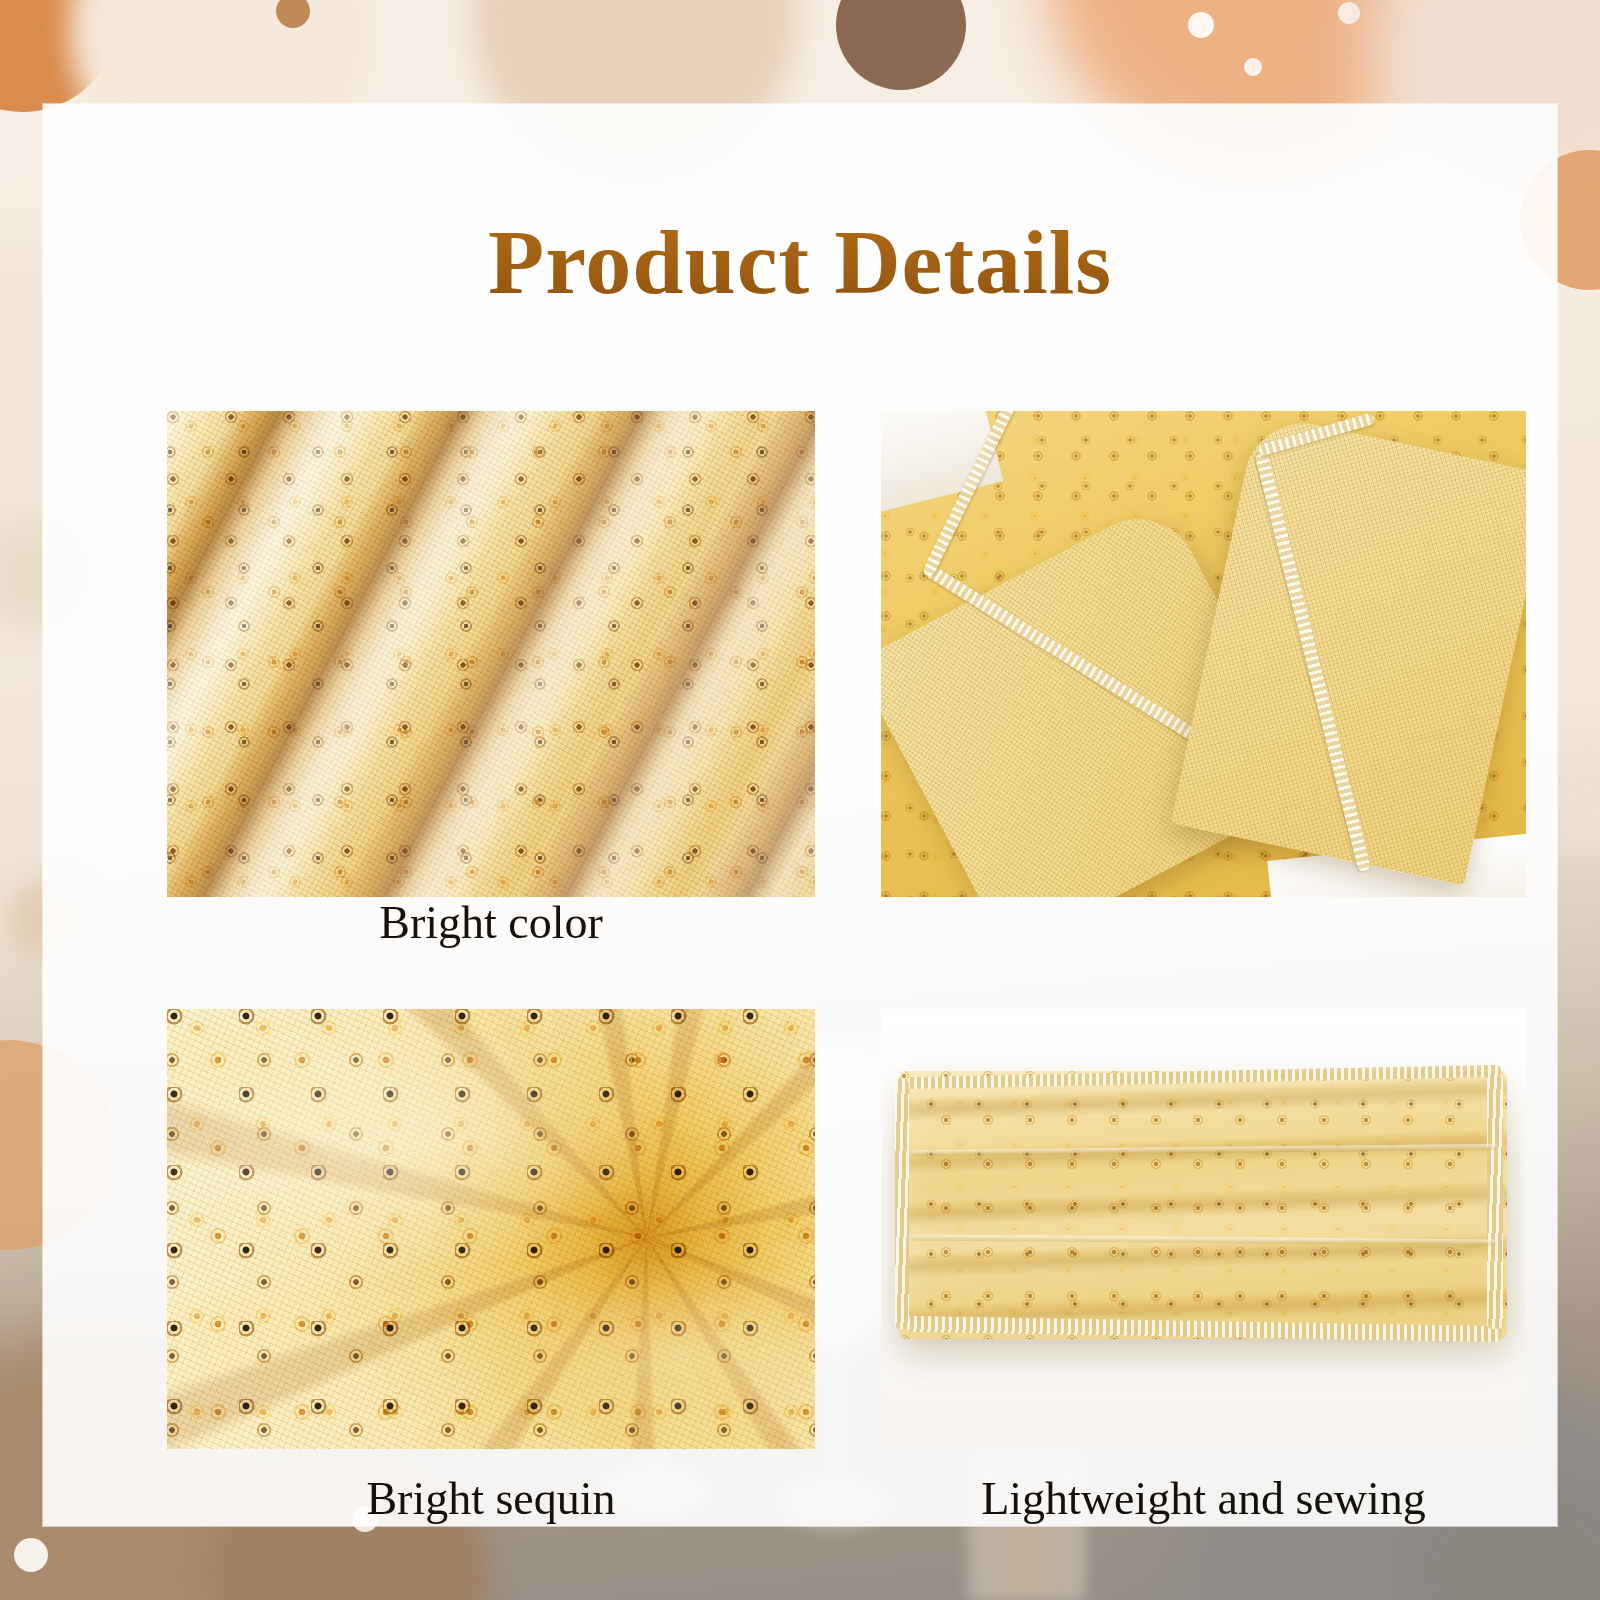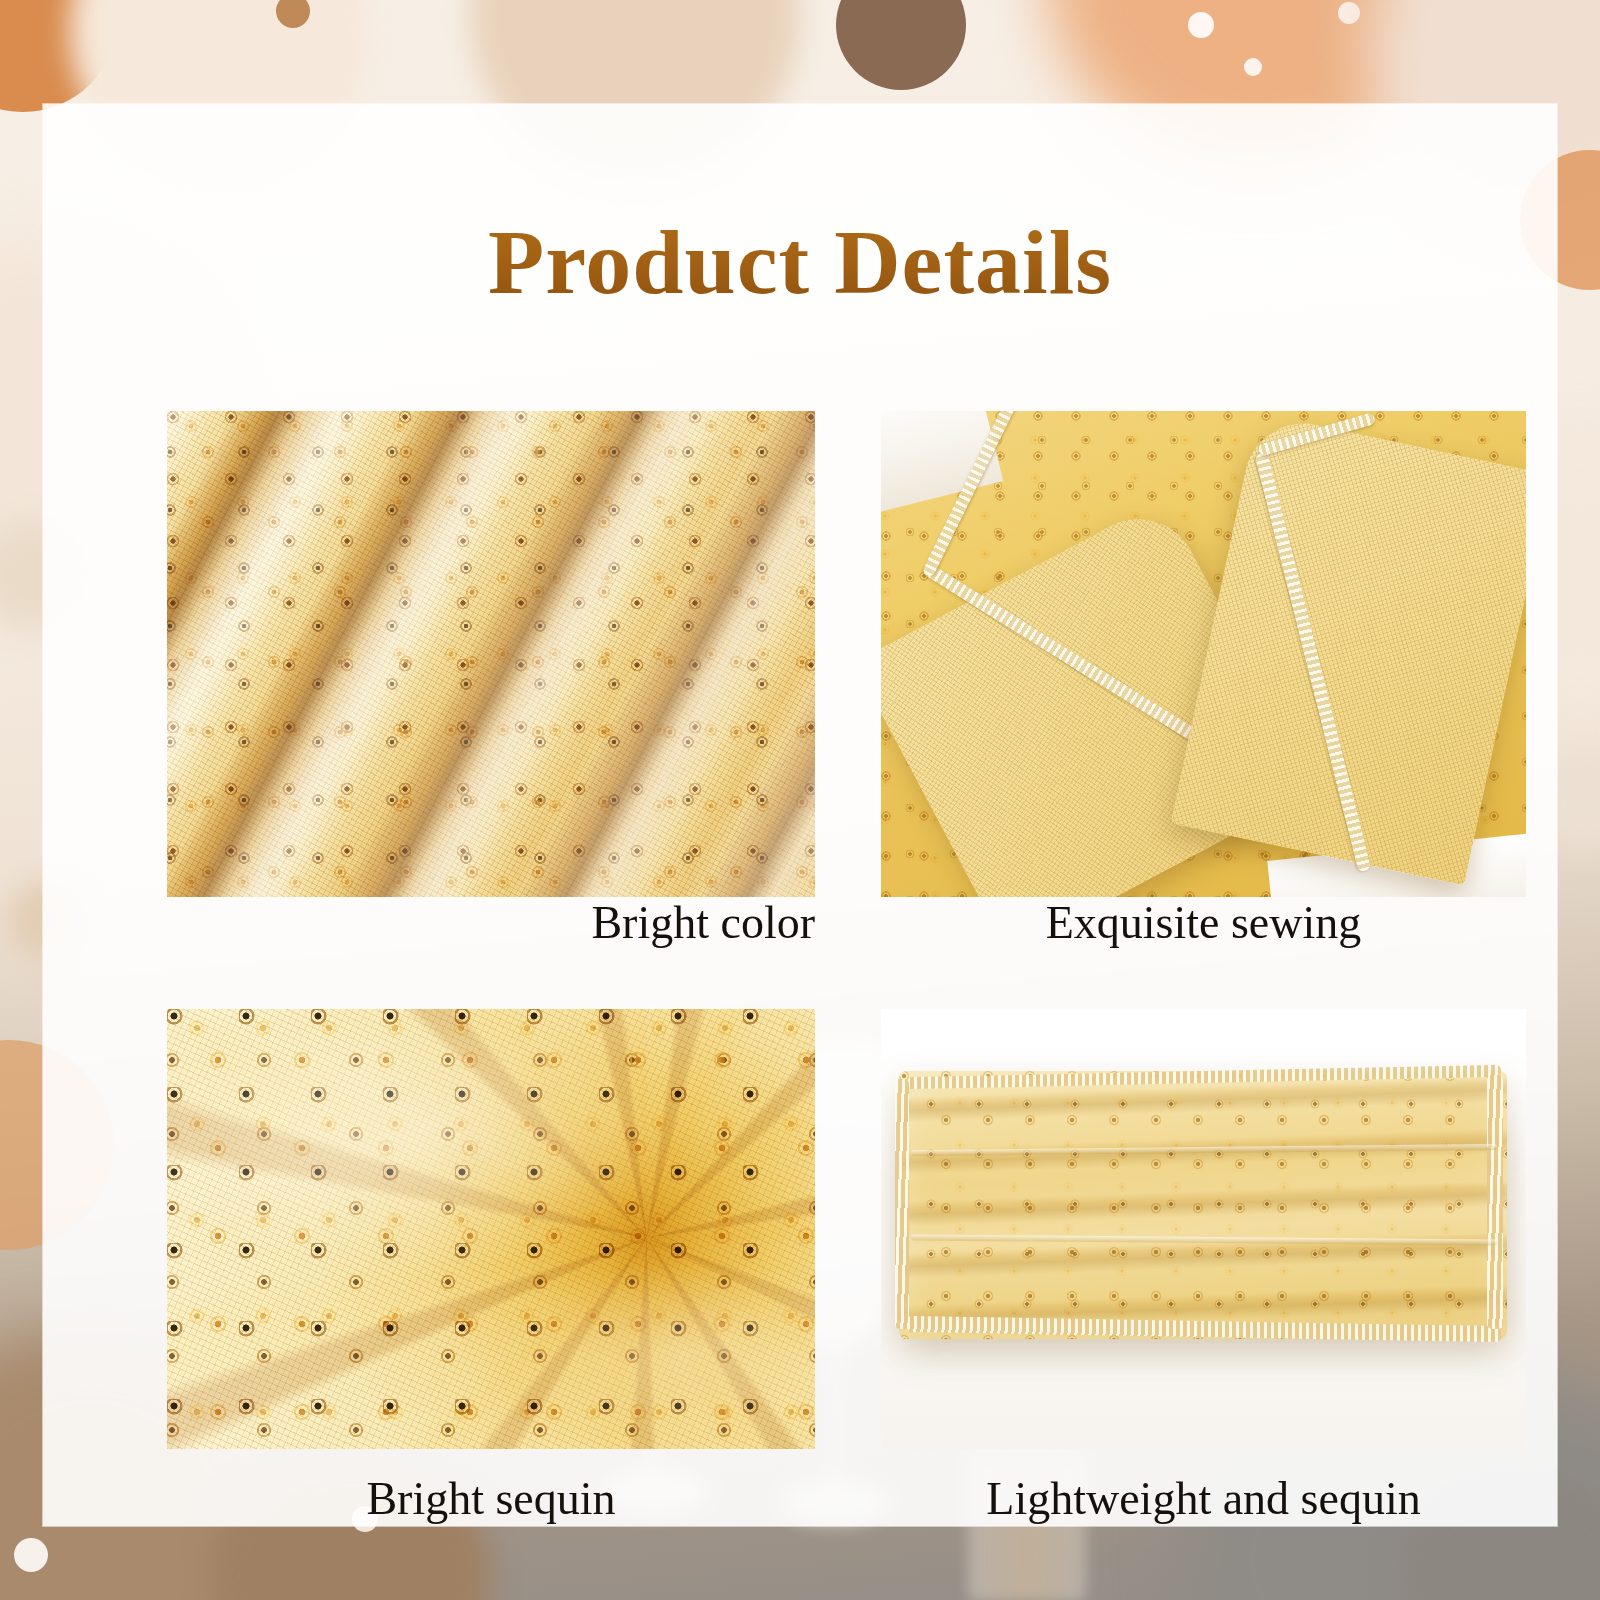--- a/index.html
+++ b/index.html
@@ -123,21 +123,21 @@
     color: #15100c;
     white-space: nowrap;
   }
 
   
   #tile-bright   { left:124px; top:307px;  width:648px; height:486px; }
   #tile-sewing   { left:838px; top:307px;  width:645px; height:486px; }
   #tile-sequin   { left:124px; top:905px;  width:648px; height:440px; }
   #tile-durable  { left:838px; top:905px;  width:645px; height:440px; }
 
-  #cap-bright  { left:124px; top:796px;  width:648px;text-align:right; }
+  #cap-bright  { left:124px; top:796px;  width:648px; }
   #cap-sewing  { left:838px; top:796px;  width:645px; }
   #cap-sequin  { left:124px; top:1372px; width:648px; }
   #cap-durable { left:838px; top:1372px; width:645px; }
 
   
   .t1-base {
     position: absolute; inset: 0;
     background:
       repeating-linear-gradient(118deg,
         rgba(196,124,20,0.00) 0px,
@@ -383,21 +383,20 @@
       <div class="t2-white-corner" style="left:390px; top:432px; width:340px; height:90px; transform:rotate(-6deg);"></div>
 
       <div class="fold" style="left:30px; top:150px; width:350px; height:330px; transform:rotate(-28deg); border-radius:6px 60px 6px 6px;"></div>
       <div class="hem" style="left:44px; top:150px; width:360px; height:13px; transform:rotate(32deg); transform-origin:left center;"></div>
       <div class="hem" style="left:46px; top:158px; width:300px; height:12px; transform:rotate(-64deg); transform-origin:left center;"></div>
 
       <div class="fold" style="left:330px; top:28px; width:300px; height:420px; transform:rotate(12deg); border-radius:60px 6px 6px 6px;"></div>
       <div class="hem" style="left:380px; top:36px; width:430px; height:13px; transform:rotate(76deg); transform-origin:left center;"></div>
       <div class="hem" style="left:378px; top:34px; width:120px; height:12px; transform:rotate(-16deg); transform-origin:left center;"></div>
     </div>
-    <div class="caption" id="cap-sewing">Exquisite sewing</div>
 
     <div class="tile" id="tile-sequin">
       <div class="t3-base"></div>
       <div class="t3-swirl"></div>
       <div class="t3-mesh"></div>
       <div class="t3-rings"></div>
       <div class="t3-sheen"></div>
     </div>
     <div class="caption" id="cap-sequin">Bright sequin</div>
 
@@ -408,16 +407,16 @@
       <div class="runner" style="left:18px; top:62px; width:608px; height:268px;">
         <div class="runner-rings"></div>
       </div>
       <div class="runner-edge" style="left:26px; top:62px; width:594px; height:12px; transform:rotate(-1.2deg);"></div>
       <div class="runner-edge" style="left:26px; top:312px; width:594px; height:16px; transform:rotate(1deg);"></div>
       <div class="runner-edge" style="left:14px; top:70px; width:14px; height:250px;"></div>
       <div class="runner-edge" style="left:606px; top:66px; width:16px; height:254px;"></div>
       <div class="runner-fold-line" style="left:30px; top:138px; width:586px; height:6px; transform:rotate(-0.6deg);"></div>
       <div class="runner-fold-line" style="left:30px; top:228px; width:586px; height:6px; transform:rotate(0.5deg);"></div>
     </div>
-    <div class="caption" id="cap-durable">Lightweight and sequin</div>
+    <div class="caption" id="cap-durable">Lightweight and sewing</div>
 
   </div>
 </div>
 
 </body></html>

